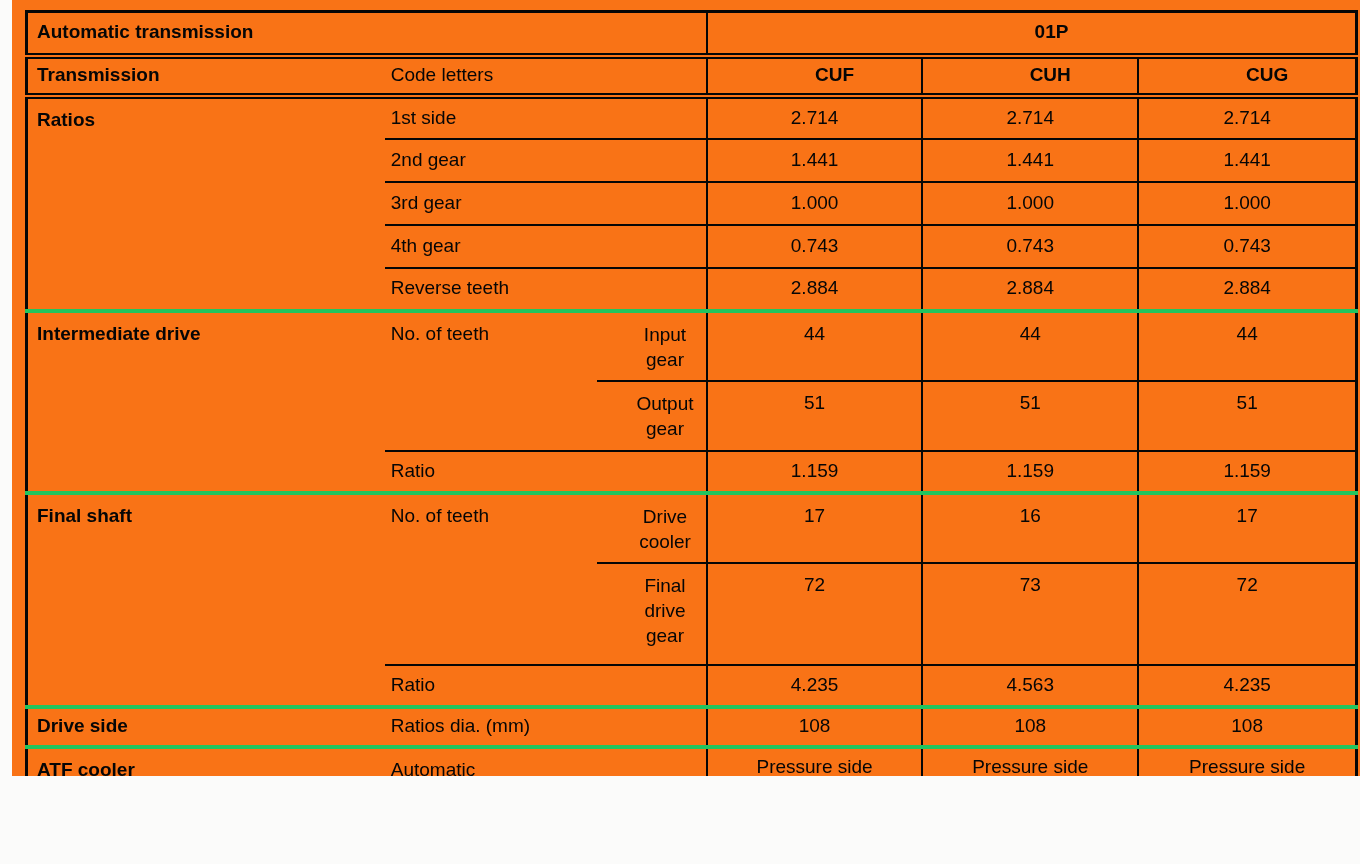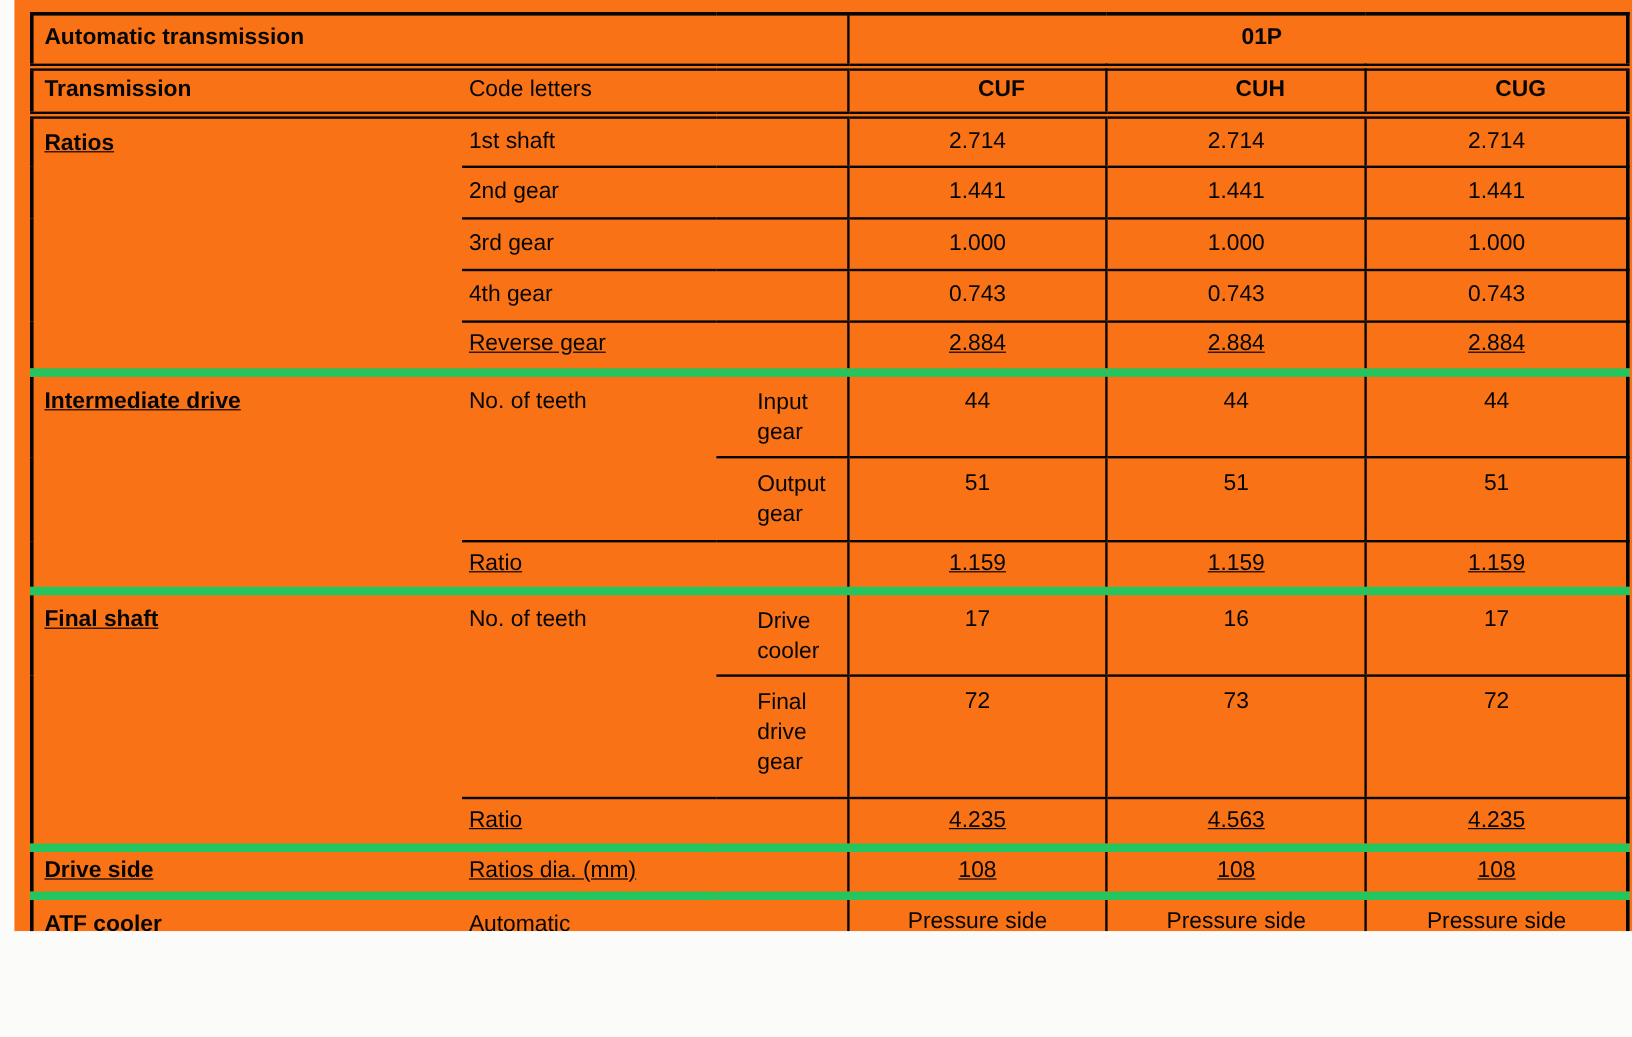--- a/index.html
+++ b/index.html
@@ -34,33 +34,33 @@
     line-height: 1.3;
   }
   .b   { font-weight: 700; padding-left: 46px; }
   .ctr { text-align: center; }
   .lp  { padding-left: 9px; }
   .top { vertical-align: top; padding-top: 9px; }
   .sub { text-align: right; padding-right: 7px; }
   .sub .wrapword {
     display: inline-block;
     max-width: 68px;
-    text-align: left;
+    text-align: center;
     line-height: 1.32;
   }
   .valwrap {
     display: inline-block;
     max-width: 128px;
     text-align: center;
     line-height: 1.3;
   }
   
   .vl      { border-left: 2px solid #060606; }
   .thin-b  { border-bottom: 2px solid #060606; }
-  .thick-b { border-bottom: 7px solid #22c55e; text-decoration: underline; }
+  .thick-b { border-bottom: 4px solid #22c55e; }
   .dbl-b   { border-bottom: 6px double #060606; }
 </style>
 </head>
 <body>
 
 <div class="page">
   <table class="spec">
     <colgroup>
       <col style="width:358px">
       <col style="width:212px">
@@ -79,21 +79,21 @@
     <tr style="height:40px">
       <td class="b lp dbl-b">Transmission</td>
       <td colspan="2" class="dbl-b">Code letters</td>
       <td class="b ctr vl dbl-b">CUF</td>
       <td class="b ctr vl dbl-b">CUH</td>
       <td class="b ctr vl dbl-b">CUG</td>
     </tr>
 
     <tr style="height:43px">
       <td rowspan="5" class="b lp top thick-b">Ratios</td>
-      <td colspan="2" class="thin-b">1st shaft</td>
+      <td colspan="2" class="thin-b">1st side</td>
       <td class="ctr vl thin-b">2.714</td>
       <td class="ctr vl thin-b">2.714</td>
       <td class="ctr vl thin-b">2.714</td>
     </tr>
     <tr style="height:43px">
       <td colspan="2" class="thin-b">2nd gear</td>
       <td class="ctr vl thin-b">1.441</td>
       <td class="ctr vl thin-b">1.441</td>
       <td class="ctr vl thin-b">1.441</td>
     </tr>
@@ -103,21 +103,21 @@
       <td class="ctr vl thin-b">1.000</td>
       <td class="ctr vl thin-b">1.000</td>
     </tr>
     <tr style="height:43px">
       <td colspan="2" class="thin-b">4th gear</td>
       <td class="ctr vl thin-b">0.743</td>
       <td class="ctr vl thin-b">0.743</td>
       <td class="ctr vl thin-b">0.743</td>
     </tr>
     <tr style="height:43px">
-      <td colspan="2" class="thick-b">Reverse gear</td>
+      <td colspan="2" class="thick-b">Reverse teeth</td>
       <td class="ctr vl thick-b">2.884</td>
       <td class="ctr vl thick-b">2.884</td>
       <td class="ctr vl thick-b">2.884</td>
     </tr>
 
     <tr style="height:70px">
       <td rowspan="3" class="b lp top thick-b">Intermediate drive</td>
       <td rowspan="2" class="top thin-b">No. of teeth</td>
       <td class="sub top thin-b"><span class="wrapword">Input gear</span></td>
       <td class="ctr top vl thin-b">44</td>

